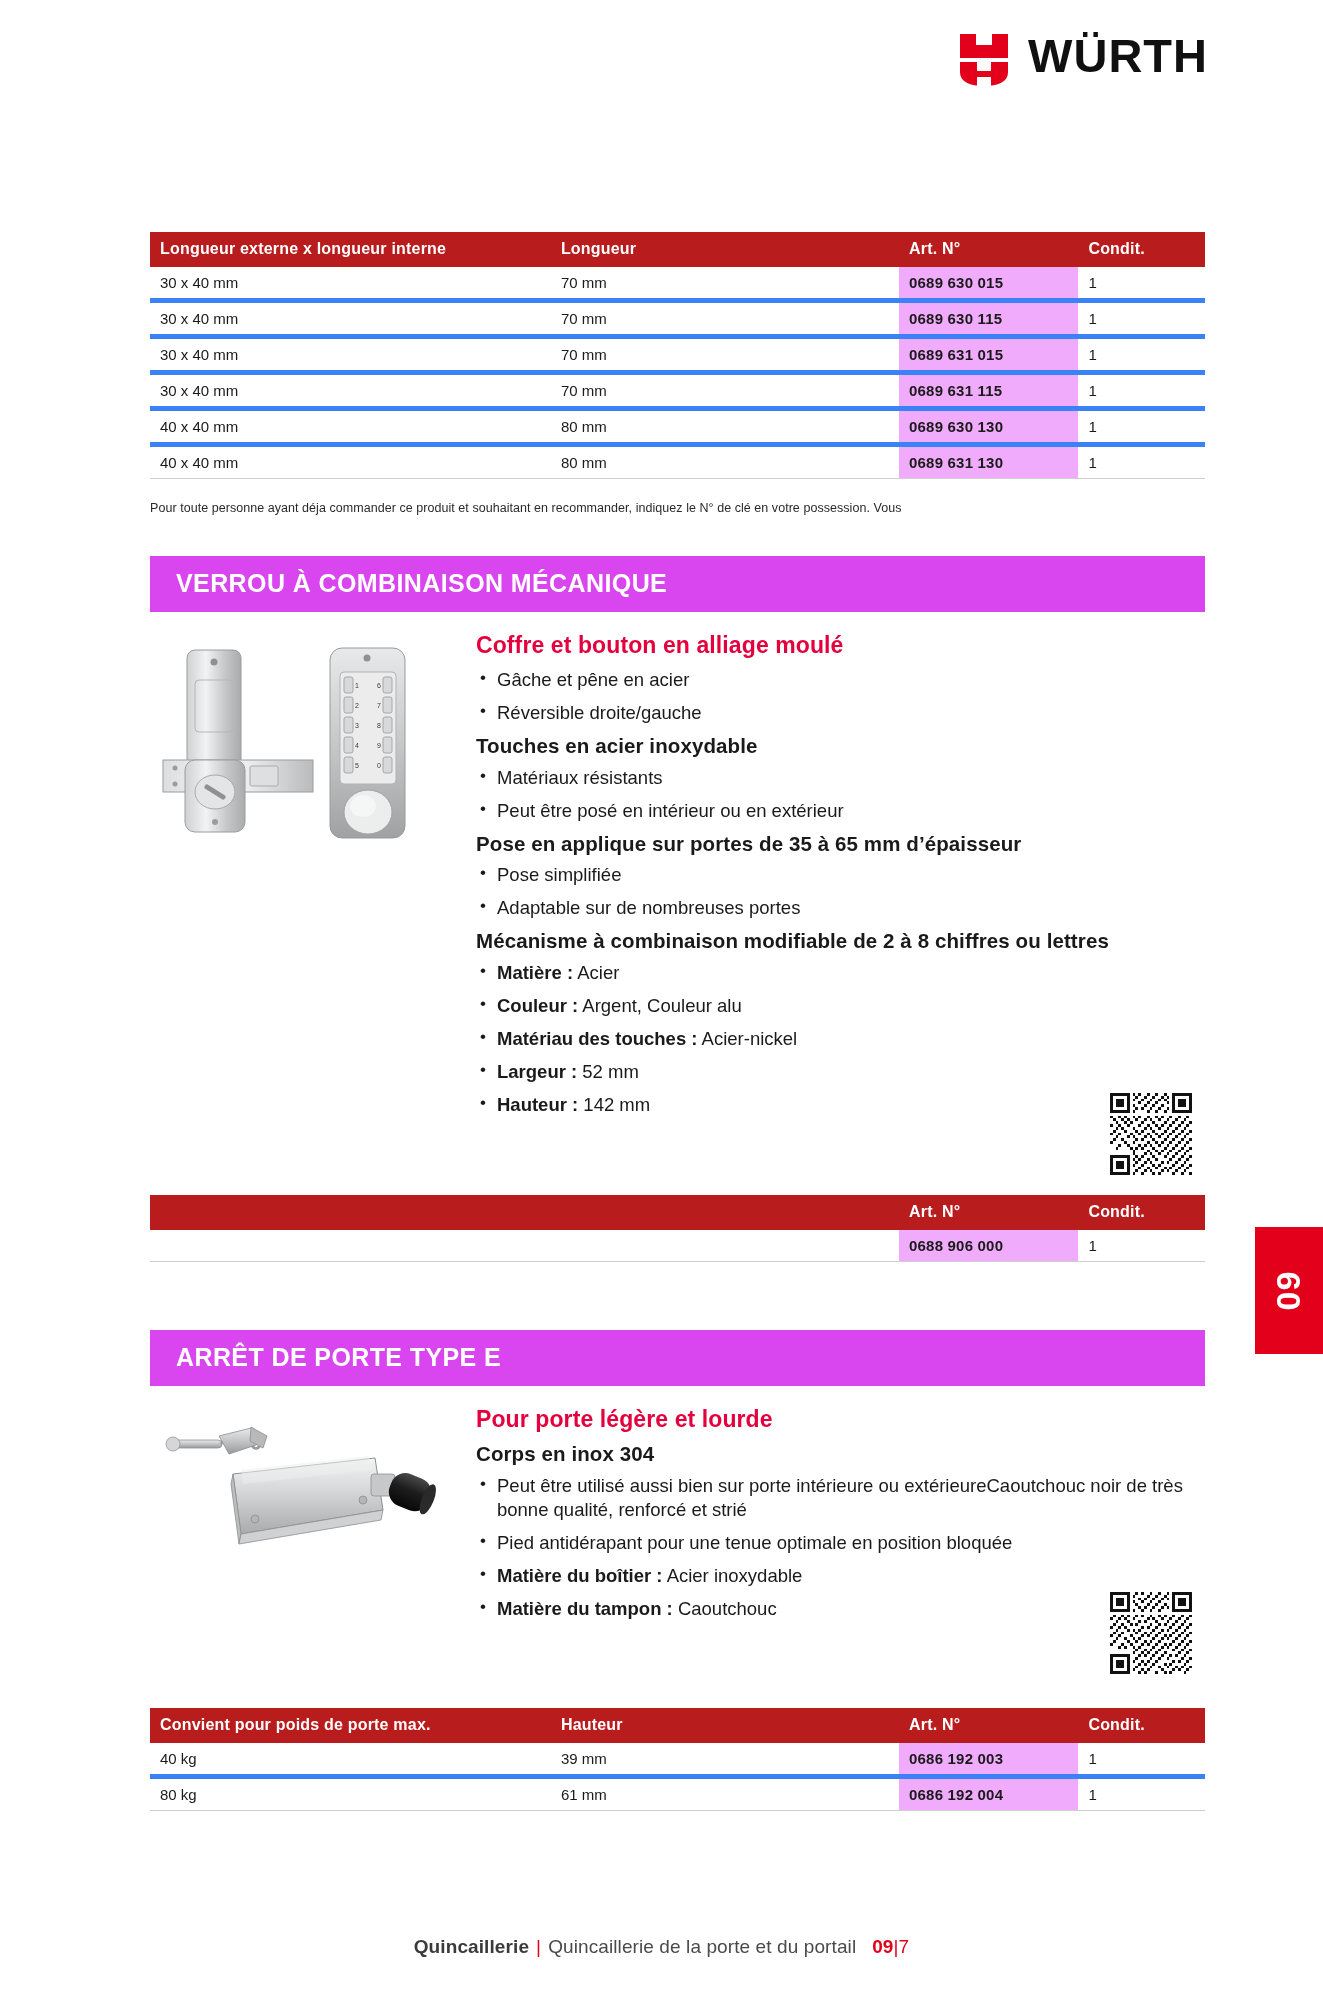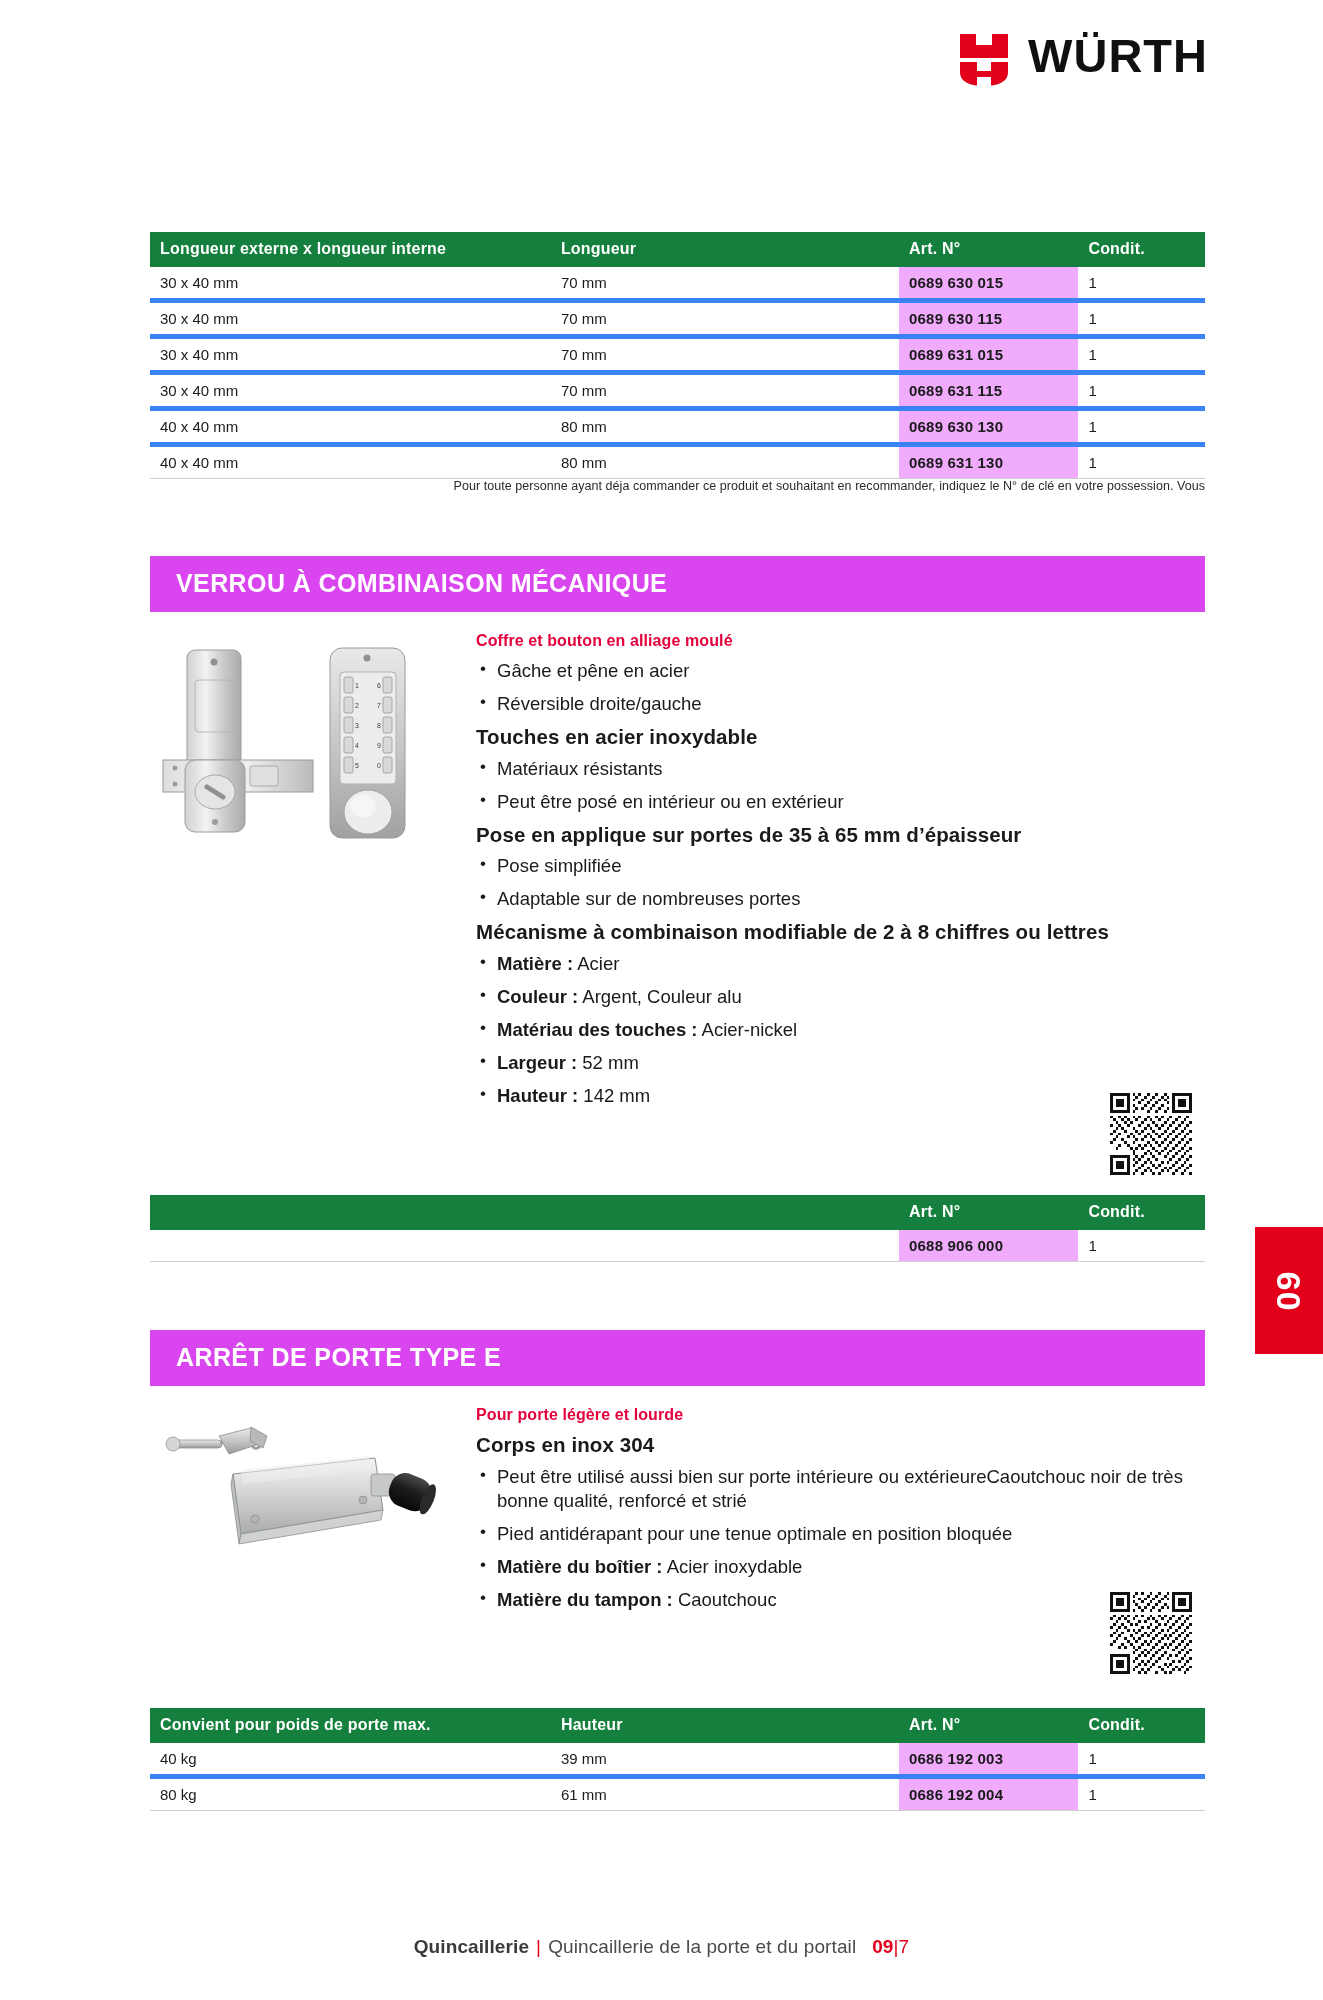--- a/index.html
+++ b/index.html
@@ -52,21 +52,21 @@
     width: 1055px;
   }
 
   
   table.spec-table {
     width: 100%;
     border-collapse: collapse;
     font-size: 15.5px;
   }
   table.spec-table thead th {
-    background: #15803d;
+    background: #b91c1c;
     color: #ffffff;
     font-weight: bold;
     text-align: left;
     padding: 8px 10px 9px 10px;
     font-size: 16px;
     letter-spacing: 0.2px;
     white-space: nowrap;
   }
   table.spec-table tbody td {
     padding: 7px 10px;
@@ -87,22 +87,22 @@
     letter-spacing: 0.2px;
   }
   .c-desc  { width: 38%; }
   .c-len   { width: 33%; }
   .c-art   { width: 17%; }
   .c-cond  { width: 12%; }
 
   .table-note {
     font-size: 12.5px;
     color: #2a2a2a;
+    margin-top: 22px;
     letter-spacing: 0.05px;
-    text-align: right;
   }
 
   
   .section-banner {
     background: #d946ef;
     color: #ffffff;
     font-weight: bold;
     font-size: 25px;
     letter-spacing: 0.4px;
     padding: 13px 0 14px 26px;
@@ -126,21 +126,21 @@
     padding-top: 8px;
   }
   .product-body {
     flex: 1 1 auto;
     padding-left: 10px;
   }
 
   .heading-red {
     color: #e3003c;
     font-weight: bold;
-    font-size: 16px;
+    font-size: 23px;
     margin: 0 0 9px 0;
     letter-spacing: 0.1px;
   }
   .heading-black {
     color: #1a1a1a;
     font-weight: bold;
     font-size: 20.5px;
     margin: 6px 0 7px 0;
     letter-spacing: 0.1px;
     line-height: 1.2;

